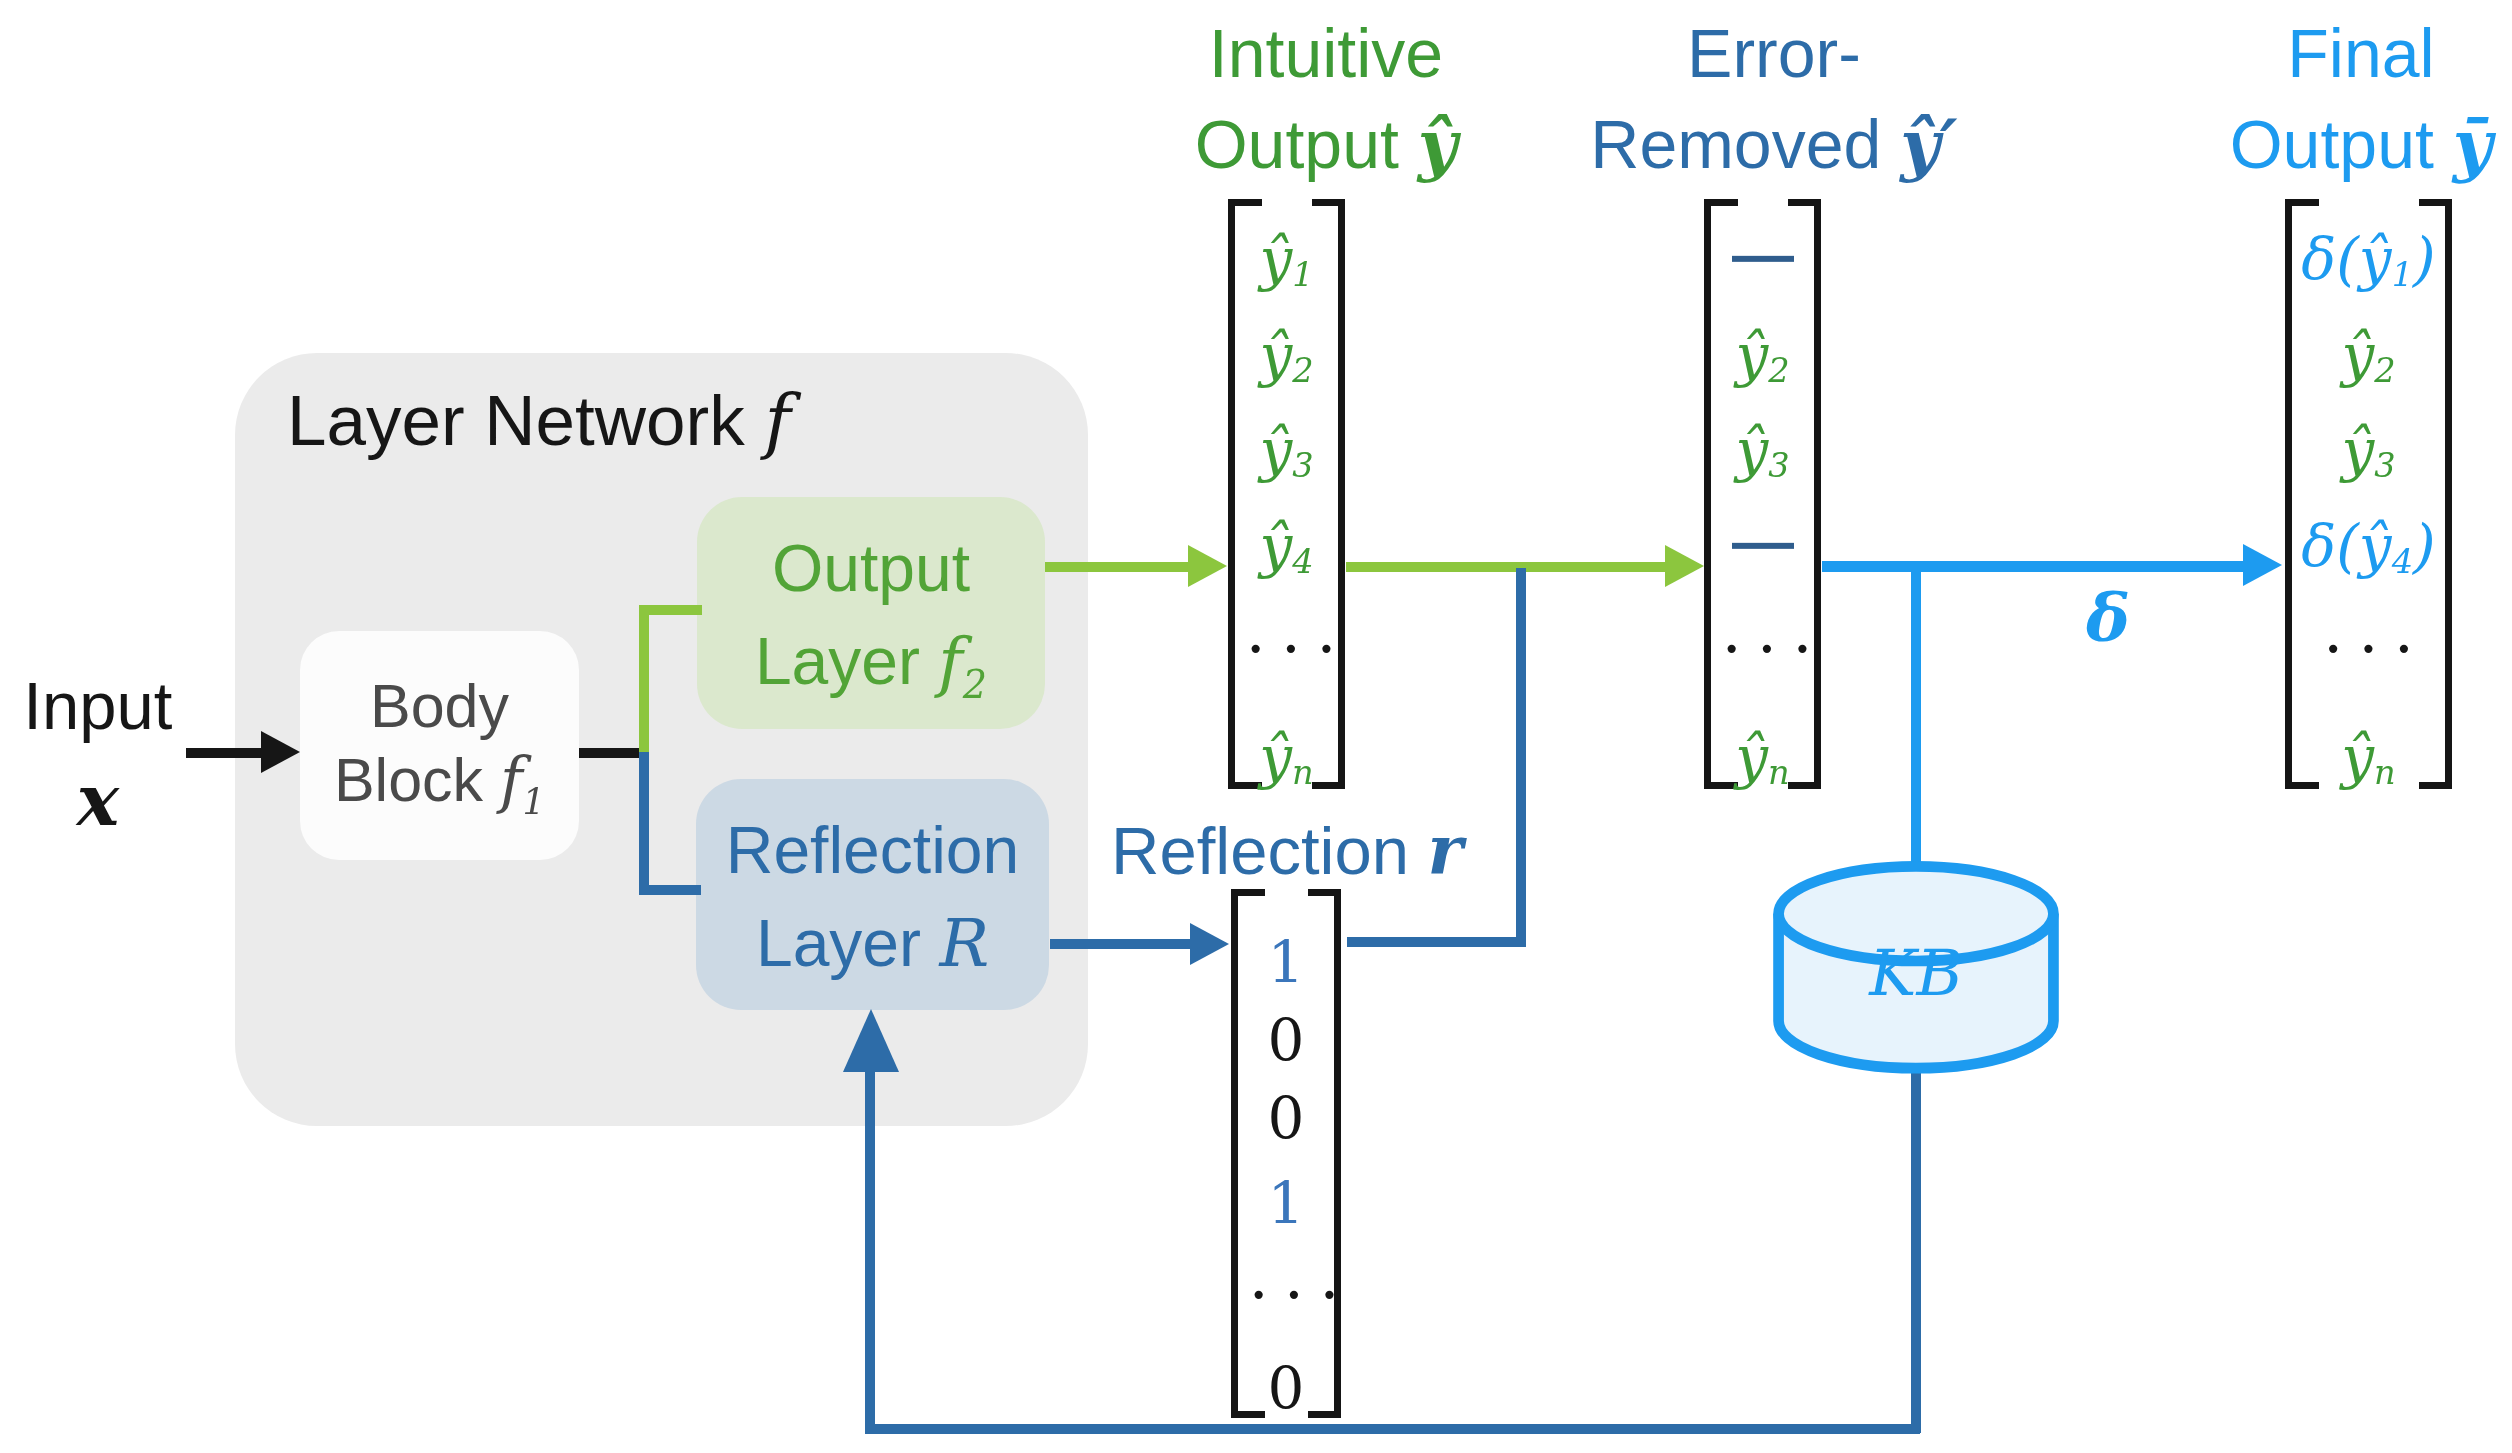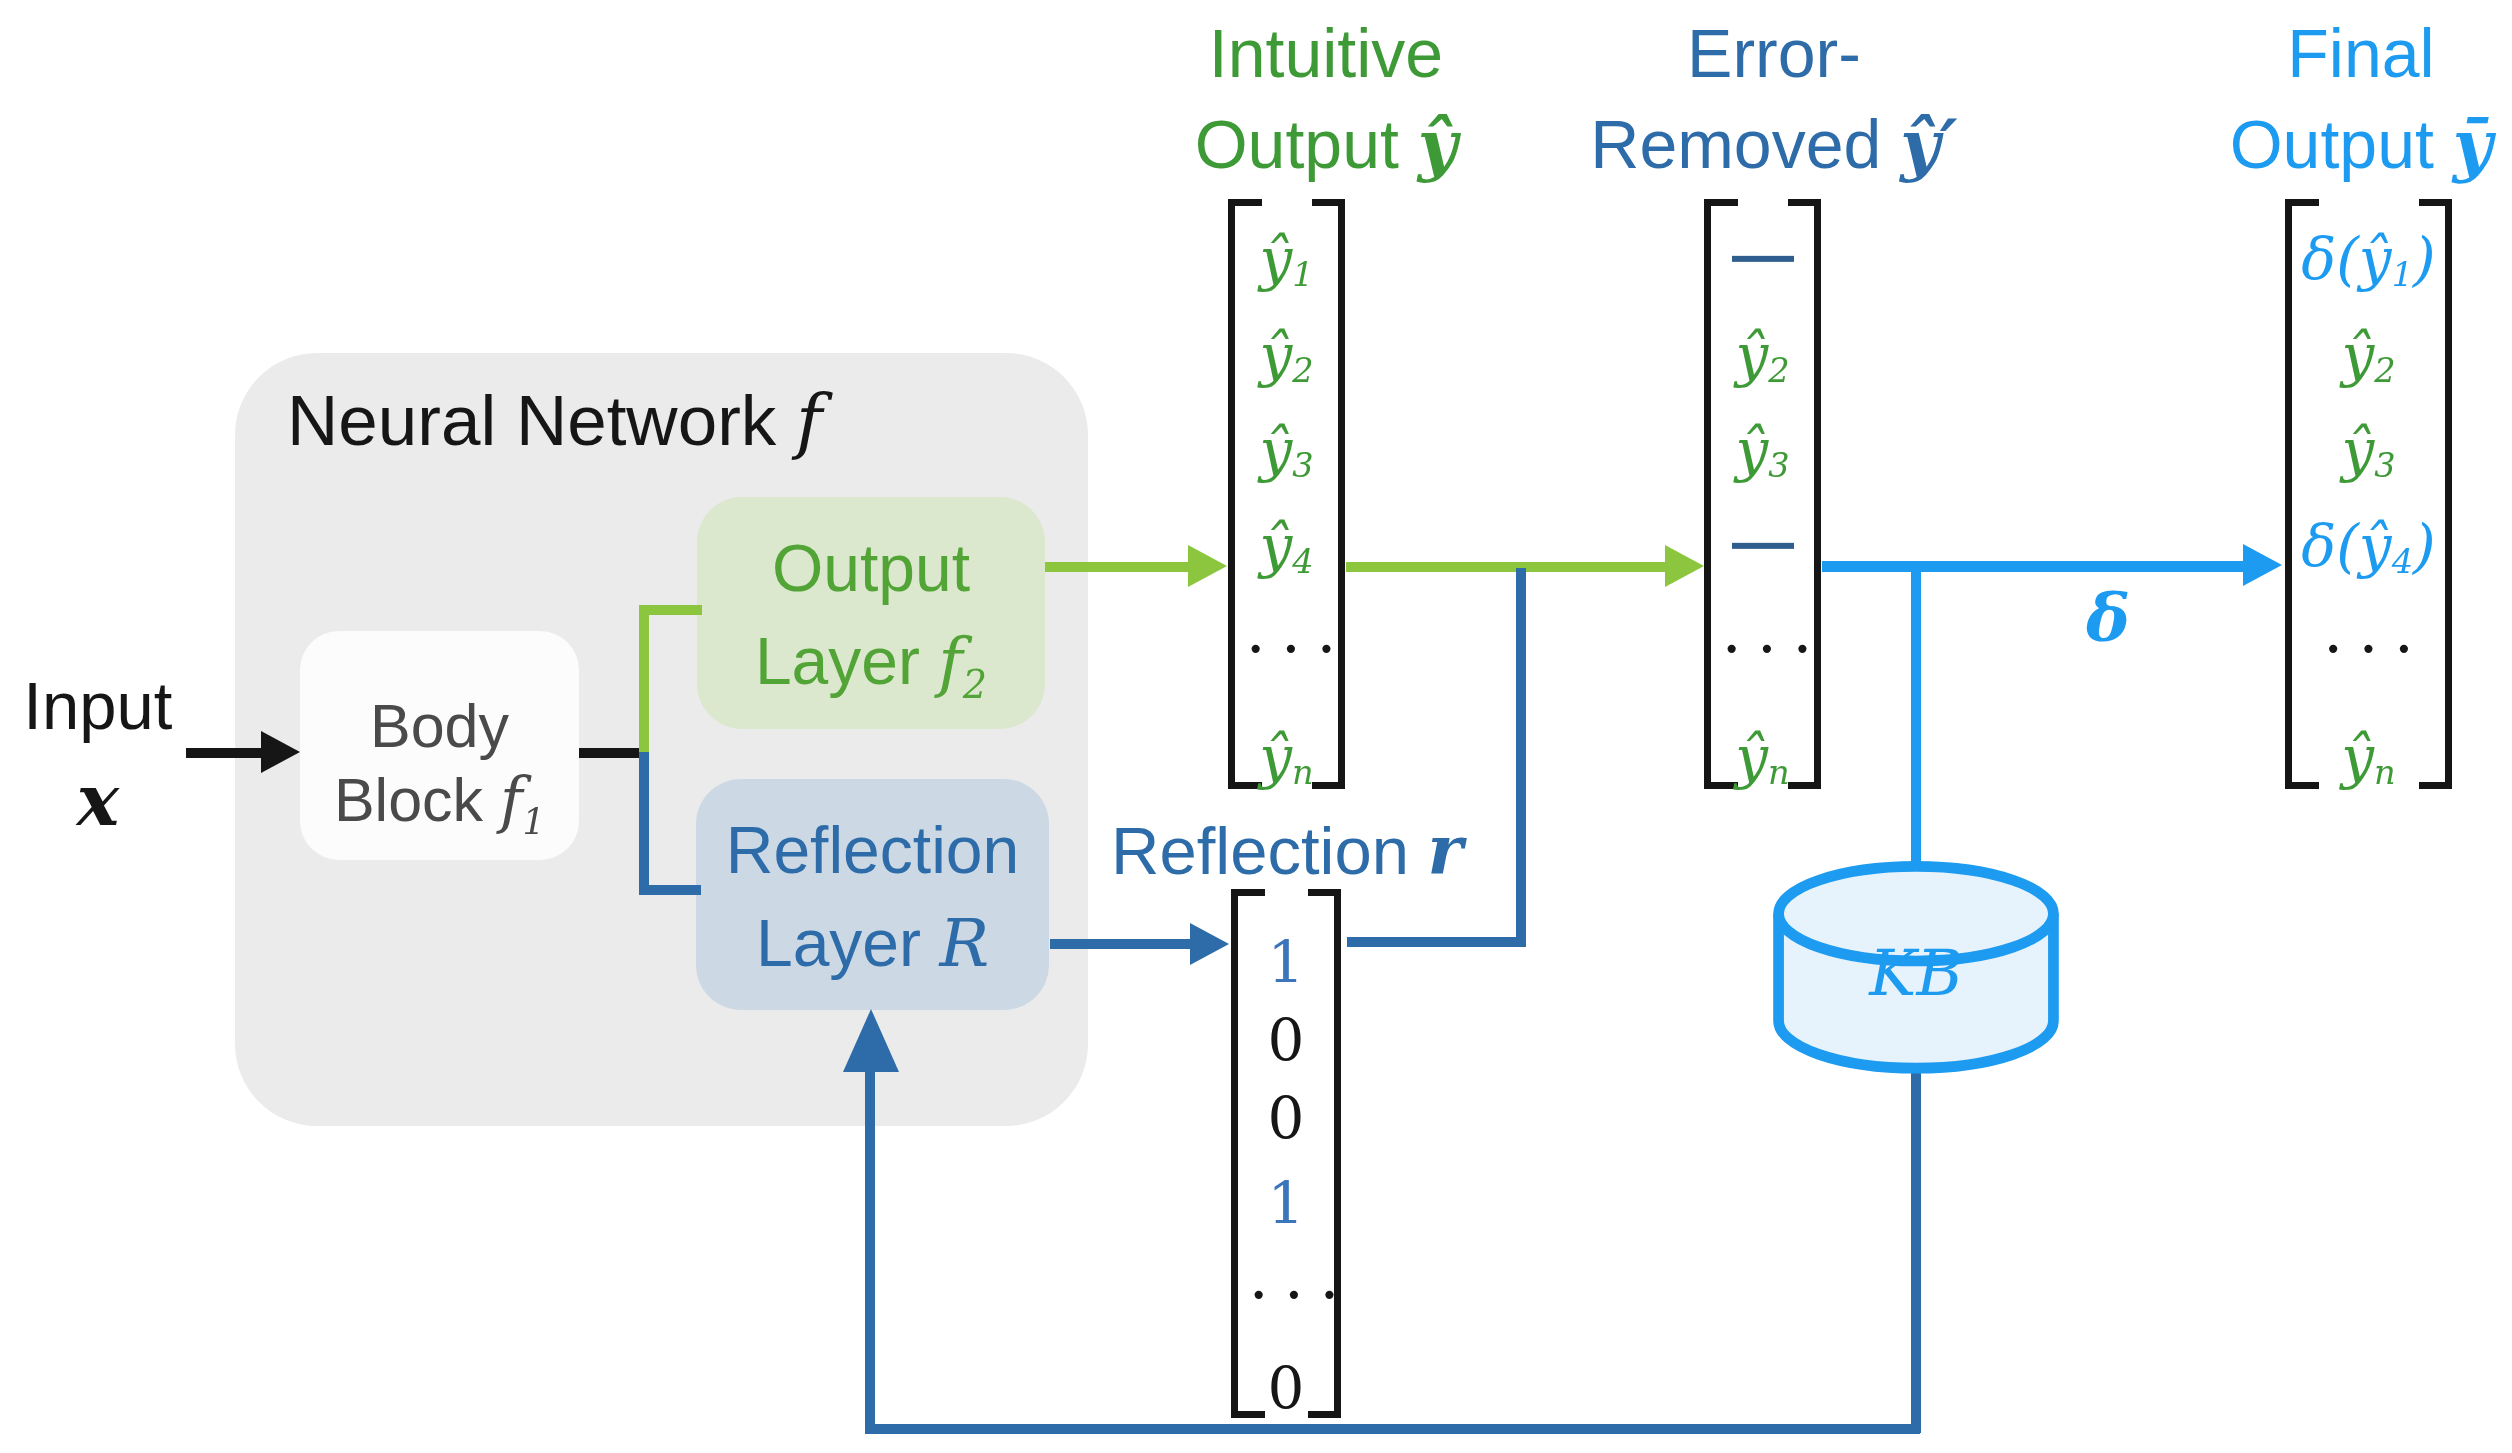--- a/index.html
+++ b/index.html
@@ -9,21 +9,21 @@
   .mb{font-family:"DejaVu Serif",serif;font-style:italic;font-weight:bold;}
   .nowrap{white-space:nowrap;}
   
   .nnbox{position:absolute;left:235px;top:353px;width:853px;height:773px;
          background:var(--grayBox);border-radius:82px;}
   .nntitle{position:absolute;left:287px;top:379px;font-size:71px;color:var(--ink);
            white-space:nowrap;}
   .blockbox{position:absolute;text-align:center;}
   .bodybox{left:300px;top:631px;width:279px;height:229px;background:var(--bodyFill);
            border-radius:39px;color:var(--bodyText);font-size:61px;line-height:74px;
-           padding-top:58px;box-sizing:border-box;}
+           padding-top:38px;box-sizing:border-box;}
   .outbox{left:697px;top:497px;width:348px;height:232px;background:var(--greenBoxFill);
           border-radius:45px;color:var(--greenBoxText);font-size:66px;line-height:93px;
           padding-top:25px;box-sizing:border-box;}
   .refbox{left:696px;top:779px;width:353px;height:231px;background:var(--blueBoxFill);
           border-radius:45px;color:var(--steel);font-size:66px;line-height:93px;
           padding-top:25px;box-sizing:border-box;}
   sub{font-size:0.58em;}
   
   .toplabel{position:absolute;top:7.6px;width:404px;text-align:center;
             font-size:68px;line-height:91px;}
@@ -59,21 +59,21 @@
       transform:translate(-50%,-50%);width:62px;height:6.3px;background:var(--dashNavy);}
   .kbcyl{position:absolute;left:1771px;top:858px;}
 </style>
 </head>
 <body>
 
 <div class="canvas">
 
   <div class="nnbox"></div>
   <div class="nntitle nowrap">
-    <span>Neural Network</span>
+    <span>Layer Network</span>
     <span class="m">f</span>
   </div>
 
   <div class="blockbox bodybox">
     <div>Body</div>
     <div class="nowrap">
       <span>Block</span>
       <span class="m">f</span><sub class="m">1</sub>
     </div>
   </div>

